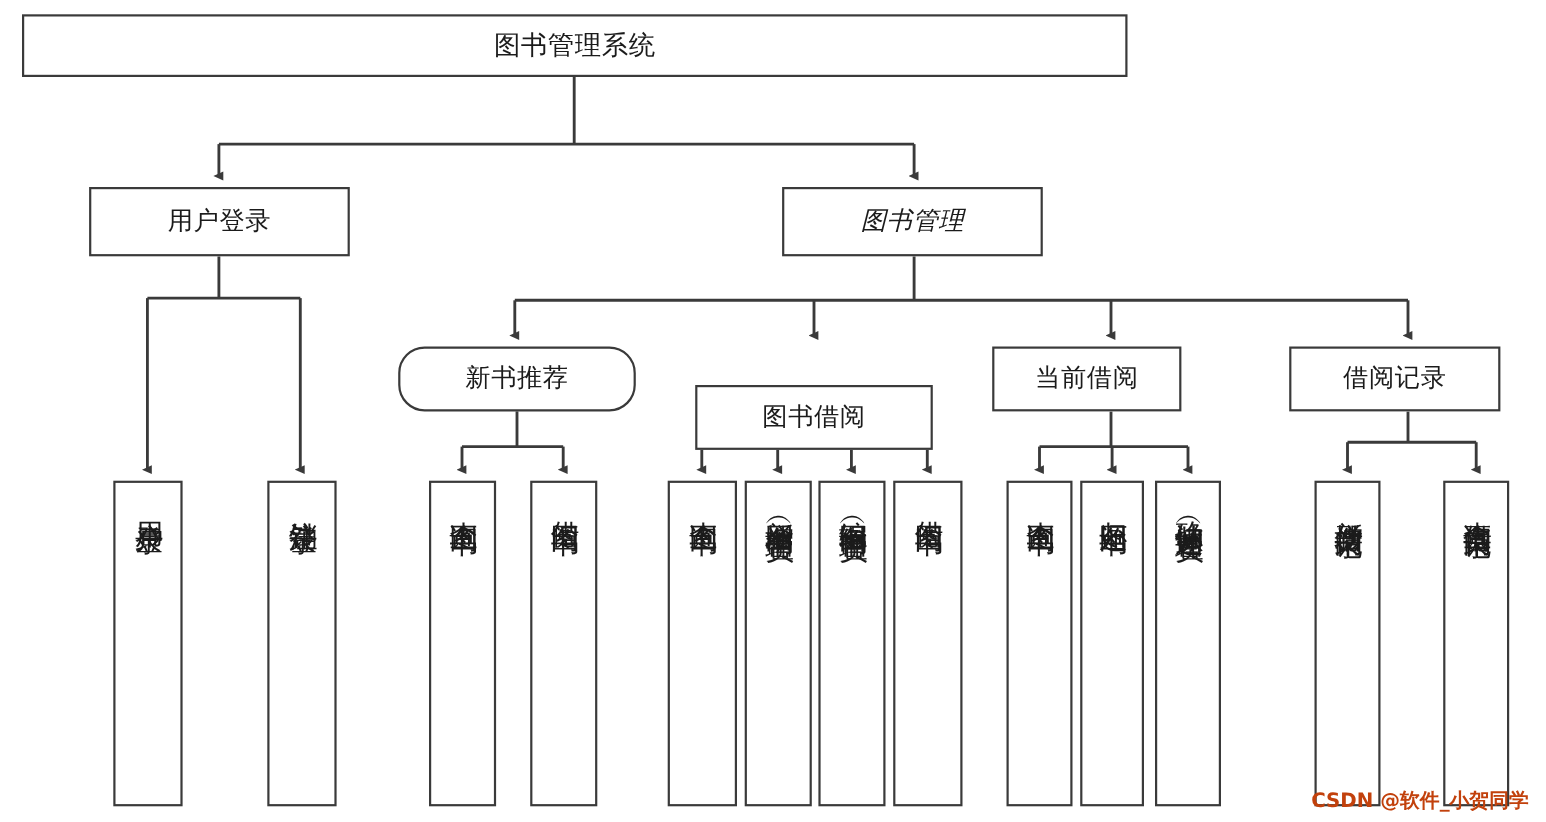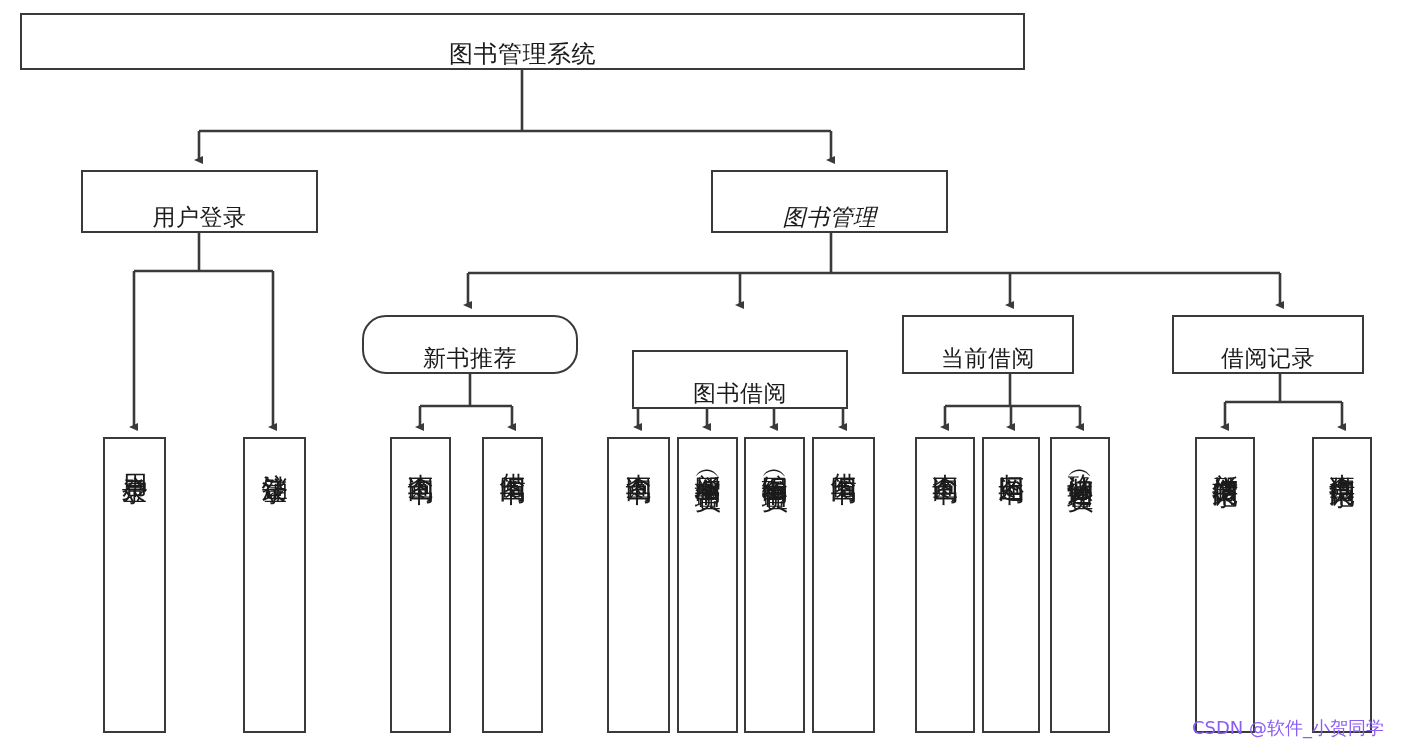--- a/index.html
+++ b/index.html
@@ -26,21 +26,21 @@
     width: 1405px;
     height: 747px;
     pointer-events: none;
   }
   .node {
     position: absolute;
     box-sizing: border-box;
     background: #ffffff;
     border: 2px solid #3a3a3a;
     display: flex;
-    align-items: flex-end;
+    align-items: center;
     justify-content: center;
     text-align: center;
     z-index: 2;
   }
   .node .lbl {
     display: block;
     line-height: 1.12;
     letter-spacing: 0.5px;
     color: #1b1b1b;
     white-space: nowrap;
@@ -58,24 +58,25 @@
     font-size: 26px;
     letter-spacing: 2px;
     line-height: 1.05;
   }
   .node.root .lbl {
     font-size: 24px;
   }
   .watermark {
     position: absolute;
     font-size: 18px;
-    color: #8b5cf6;
+    color: #c2410c;
     white-space: nowrap;
     z-index: 5;
     font-family: "DejaVu Sans", "Liberation Sans", sans-serif;
+    font-weight: bold;
   }
 </style>
 </head>
 <body>
 
 <div id="canvas">
 
   <svg id="edges" viewBox="0 0 1405 747" xmlns="http://www.w3.org/2000/svg">
     <defs>
       <marker id="arrow" markerWidth="10" markerHeight="10" refX="5" refY="5" orient="auto" markerUnits="userSpaceOnUse">

